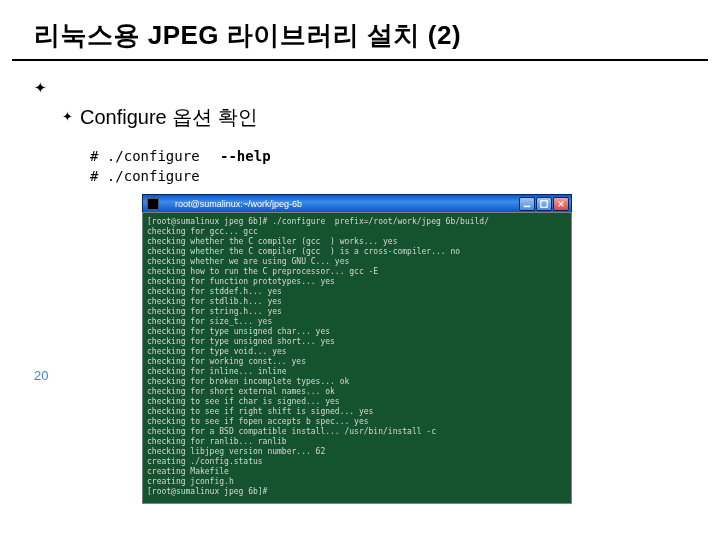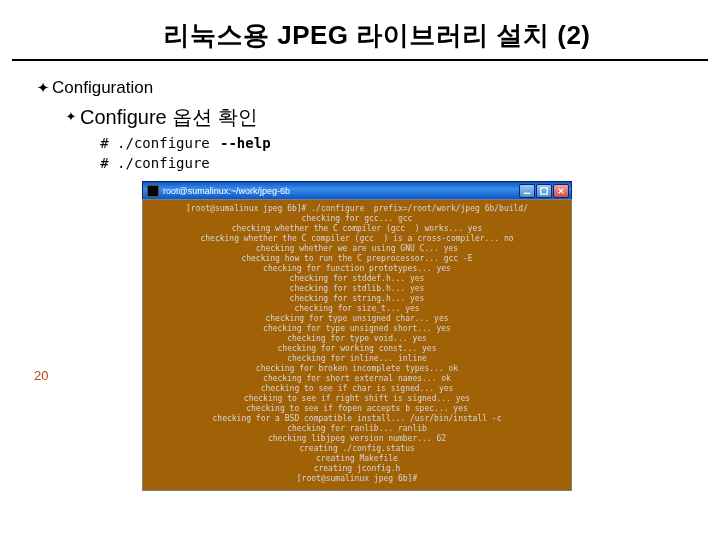--- a/index.html
+++ b/index.html
@@ -1,52 +1,51 @@
 <!DOCTYPE html>
 <html><head>
 <meta charset="utf-8">
 <style>
   html,body{margin:0;padding:0;width:720px;height:540px;background:#fff;font-family:"Malgun Gothic","Apple SD Gothic Neo",Arial,sans-serif;color:#000;overflow:hidden;}
-  .slide{width:720px;height:403px;position:relative;box-sizing:border-box;text-align:center;}
+  .slide{width:720px;height:403px;position:relative;box-sizing:border-box;}
   .title{font-size:26px;font-weight:700;padding:18px 0 6px 34px;letter-spacing:0.5px;}
   .title-underline{height:2px;background:#000;margin:0 12px 0 12px;}
   .content{padding:16px 0 0 34px;}
   .b1{display:flex;align-items:flex-start;}
   .b1 .bullet{width:18px;font-size:15px;line-height:22px;color:#000;}
   .b1 .b1-text{font-size:17px;line-height:22px;}
   .b2{display:flex;align-items:flex-start;margin:8px 0 0 28px;}
   .b2 .bullet{width:18px;font-size:13px;line-height:20px;color:#000;}
   .b2 .b2-text{font-size:20px;line-height:20px;}
-  .code-lines{margin:6px 0 0 56px;font-family:Consolas,Menlo,monospace;font-size:14px;line-height:20px;}
+  .code-lines{margin:19px 0 0 56px;font-family:Consolas,Menlo,monospace;font-size:14px;line-height:20px;}
   .code-lines .row{display:flex;}
   .code-lines .cmd{width:130px;white-space:pre;}
   .code-lines .arg{white-space:pre;font-weight:bold;}
   .term-wrap{margin:8px 0 0 108px;width:430px;}
   .term-titlebar{height:18px;display:flex;align-items:center;justify-content:space-between;border:1px solid #0a246a;border-bottom:none;background:linear-gradient(#0a57c7,#3a8bea 40%,#0a57c7);padding:0 2px 0 4px;box-sizing:border-box;}
-  .term-titlebar .tb-left{display:flex;align-items:center;gap:4px;min-width:0;}
+  .term-titlebar .tb-left{display:flex;align-items:center;gap:16px;min-width:0;}
   .term-title{font-size:9px;color:#fff;font-family:Tahoma,Arial,sans-serif;white-space:nowrap;overflow:hidden;}
   .term-icon{width:10px;height:10px;background:#000;border:1px solid #555;}
   .win-btns{display:flex;gap:1px;}
   .win-btn{width:14px;height:12px;background:linear-gradient(#9ec7f3,#4a8ad8);border:1px solid #0a246a;border-radius:2px;display:flex;align-items:center;justify-content:center;}
   .win-btn.close{background:linear-gradient(#f3a39e,#d84a4a);}
   .win-btn svg{width:8px;height:8px;display:block;}
-  .term-body{background:#a16207;color:#d6d6d6;font-family:Consolas,Menlo,monospace;font-size:8px;line-height:10px;padding:4px 4px 6px 4px;border:1px solid #808080;white-space:pre;overflow:hidden;}
-  .page-number{position:absolute;left:34px;bottom:20px;font-size:13px;color:#c2410c;}
+  .term-body{background:#14532d;color:#d6d6d6;font-family:Consolas,Menlo,monospace;font-size:8px;line-height:10px;padding:4px 4px 6px 4px;border:1px solid #808080;white-space:pre;overflow:hidden;}
+  .page-number{position:absolute;left:34px;bottom:20px;font-size:13px;color:#3b82f6;}
 </style>
 </head>
 <body>
 <div class="slide">
 
   <div class="title">리눅스용 JPEG 라이브러리 설치 (2)</div>
   <div class="title-underline"></div>
 
   <div class="content">
     <div class="b1">
       <div class="bullet">✦</div>
-      <div class="b1-text">Configuration</div>
     </div>
     <div class="b2">
       <div class="bullet">✦</div>
       <div class="b2-text">Configure 옵션 확인</div>
     </div>
 
     <div class="code-lines">
       <div class="row">
         <span class="cmd"># ./configure</span>
         <span class="arg">--help</span>

